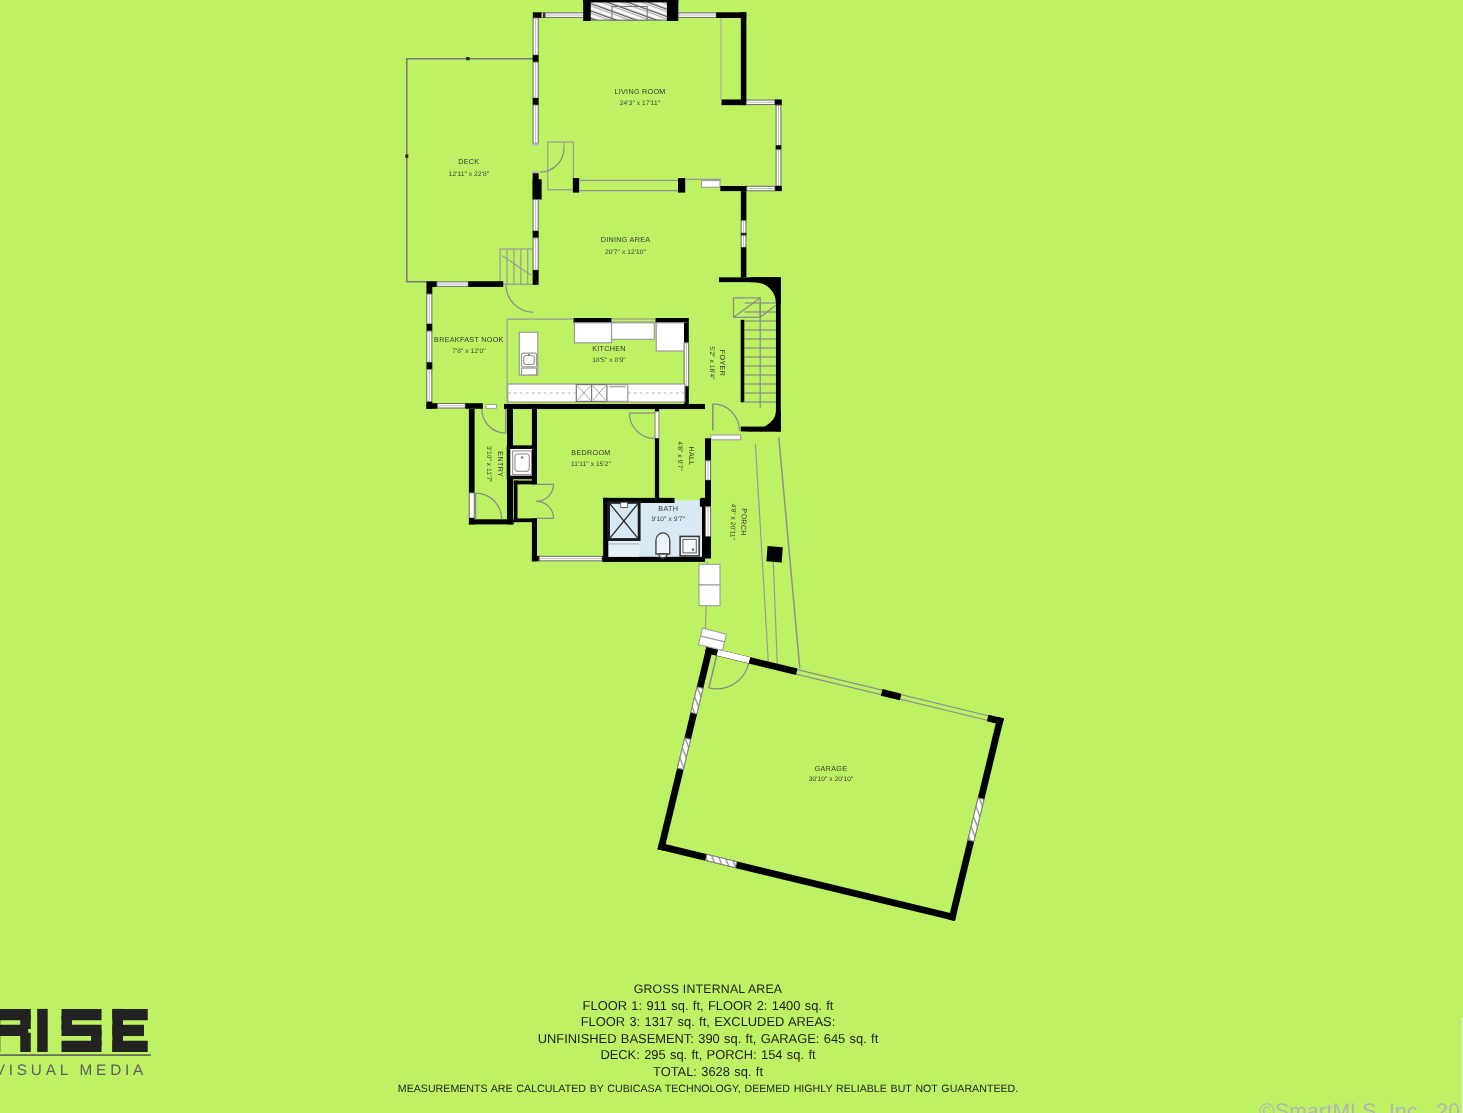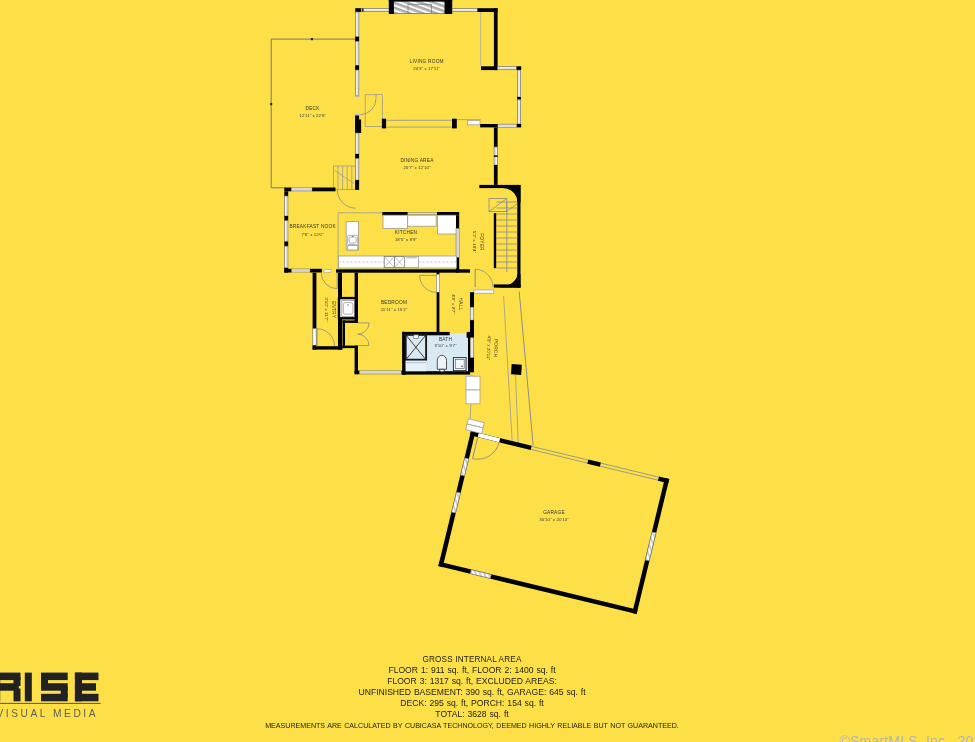--- a/index.html
+++ b/index.html
@@ -1,16 +1,16 @@
 <!DOCTYPE html>
 <html><head>
 <meta charset="utf-8">
 <style>
   html,body{margin:0;padding:0;background:#ffffff;}
-  .page{position:relative;width:975px;height:742px;background:#fde047;overflow:hidden;
+  .page{position:relative;width:975px;height:742px;background:#bef264;overflow:hidden;
         font-family:"Liberation Sans", sans-serif;}
   svg{position:absolute;left:0;top:0;}
   text{font-family:"Liberation Sans", sans-serif;fill:#333;}
   .rn{font-size:4.8px;letter-spacing:0.2px;fill:#353535;}
   .rd{font-size:4.4px;letter-spacing:0.05px;fill:#3a3a3a;}
   .ft{font-size:8.6px;fill:#1c1c1c;letter-spacing:0;word-spacing:0.5px;}
   .ft2{font-size:7.1px;fill:#1c1c1c;letter-spacing:0;word-spacing:0.5px;}
 </style>
 </head>
 <body>

